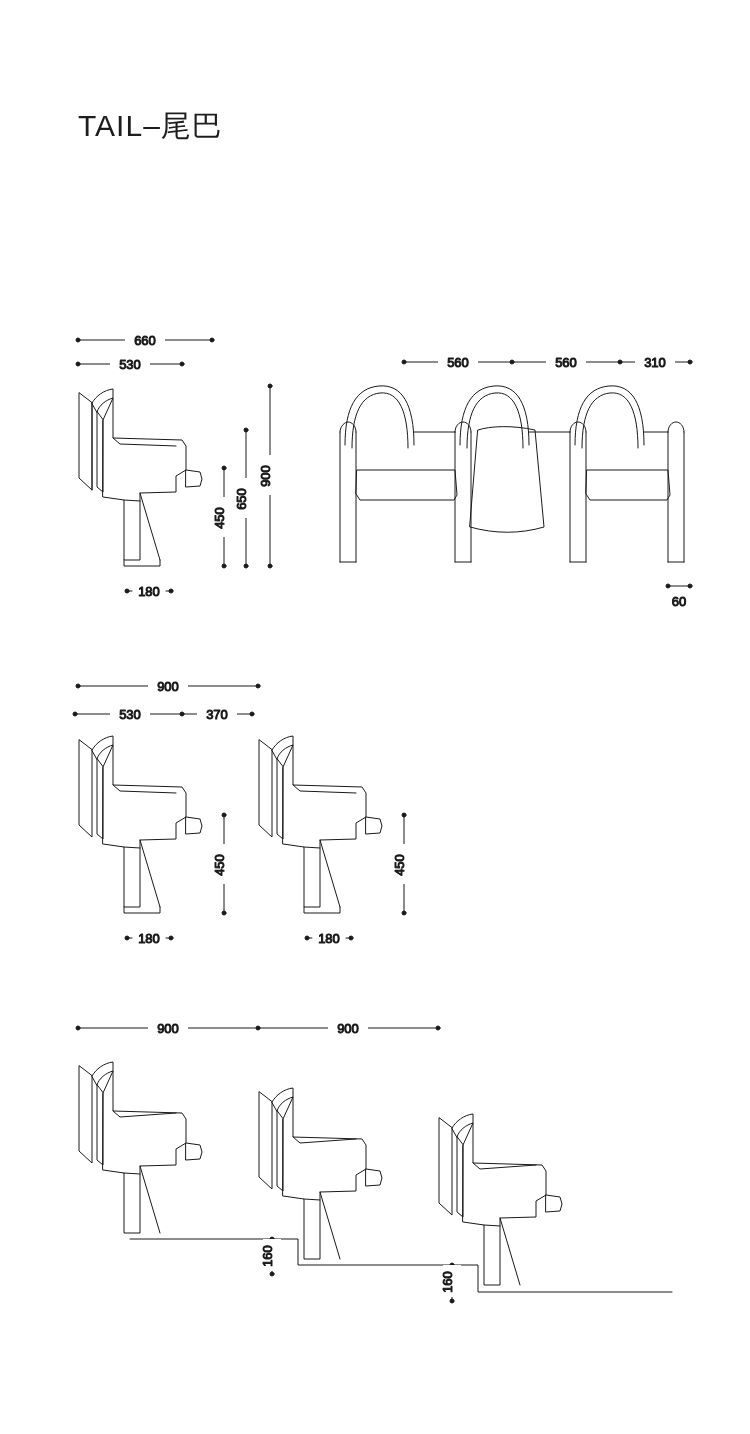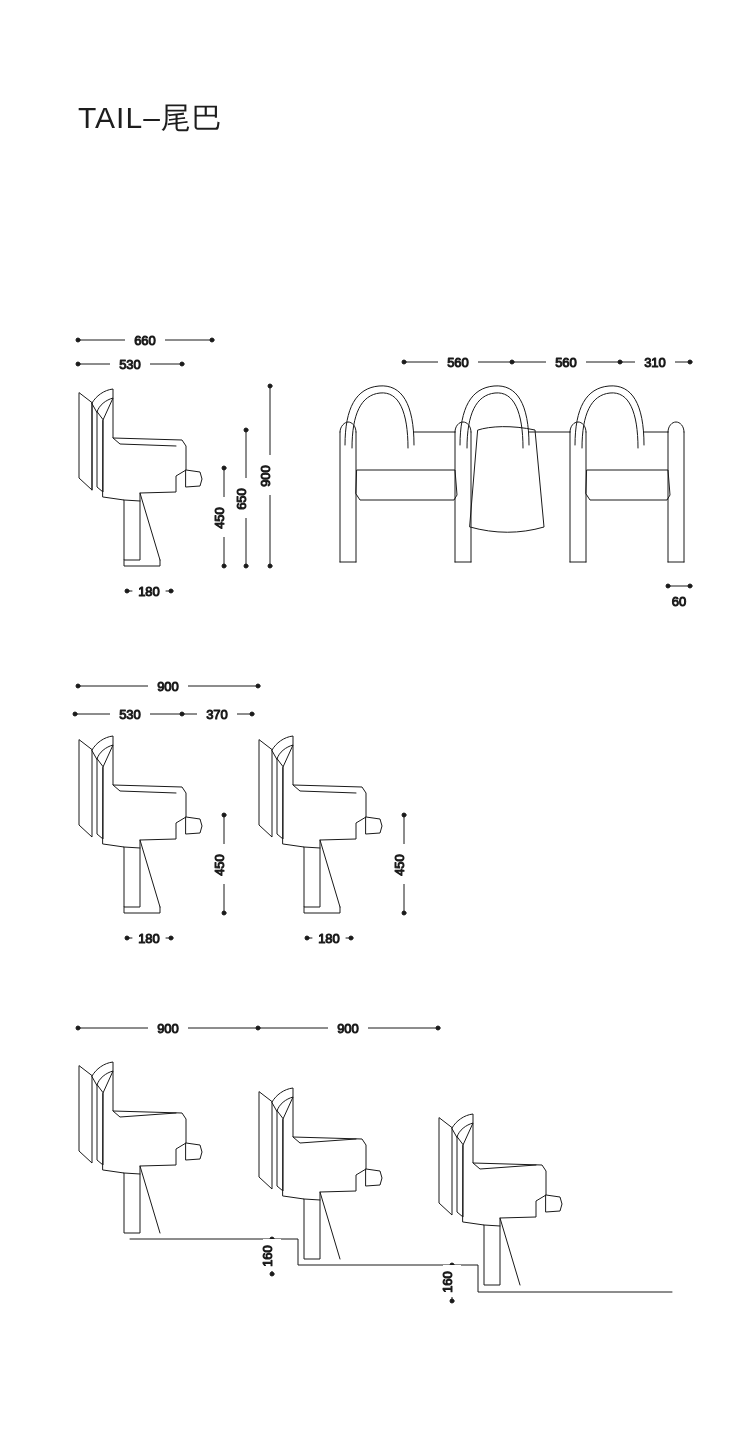--- a/index.html
+++ b/index.html
@@ -16,21 +16,21 @@
     overflow: hidden;
   }
   #page {
     position: relative;
     width: 750px;
     height: 1434px;
   }
   .title {
     position: absolute;
     left: 78px;
-    top: 98px;
+    top: 106px;
     font-size: 30px;
     letter-spacing: 1px;
     color: #1d1d1d;
     font-weight: 400;
     white-space: nowrap;
   }
   svg.drawing {
     position: absolute;
     left: 0;
     top: 0;

